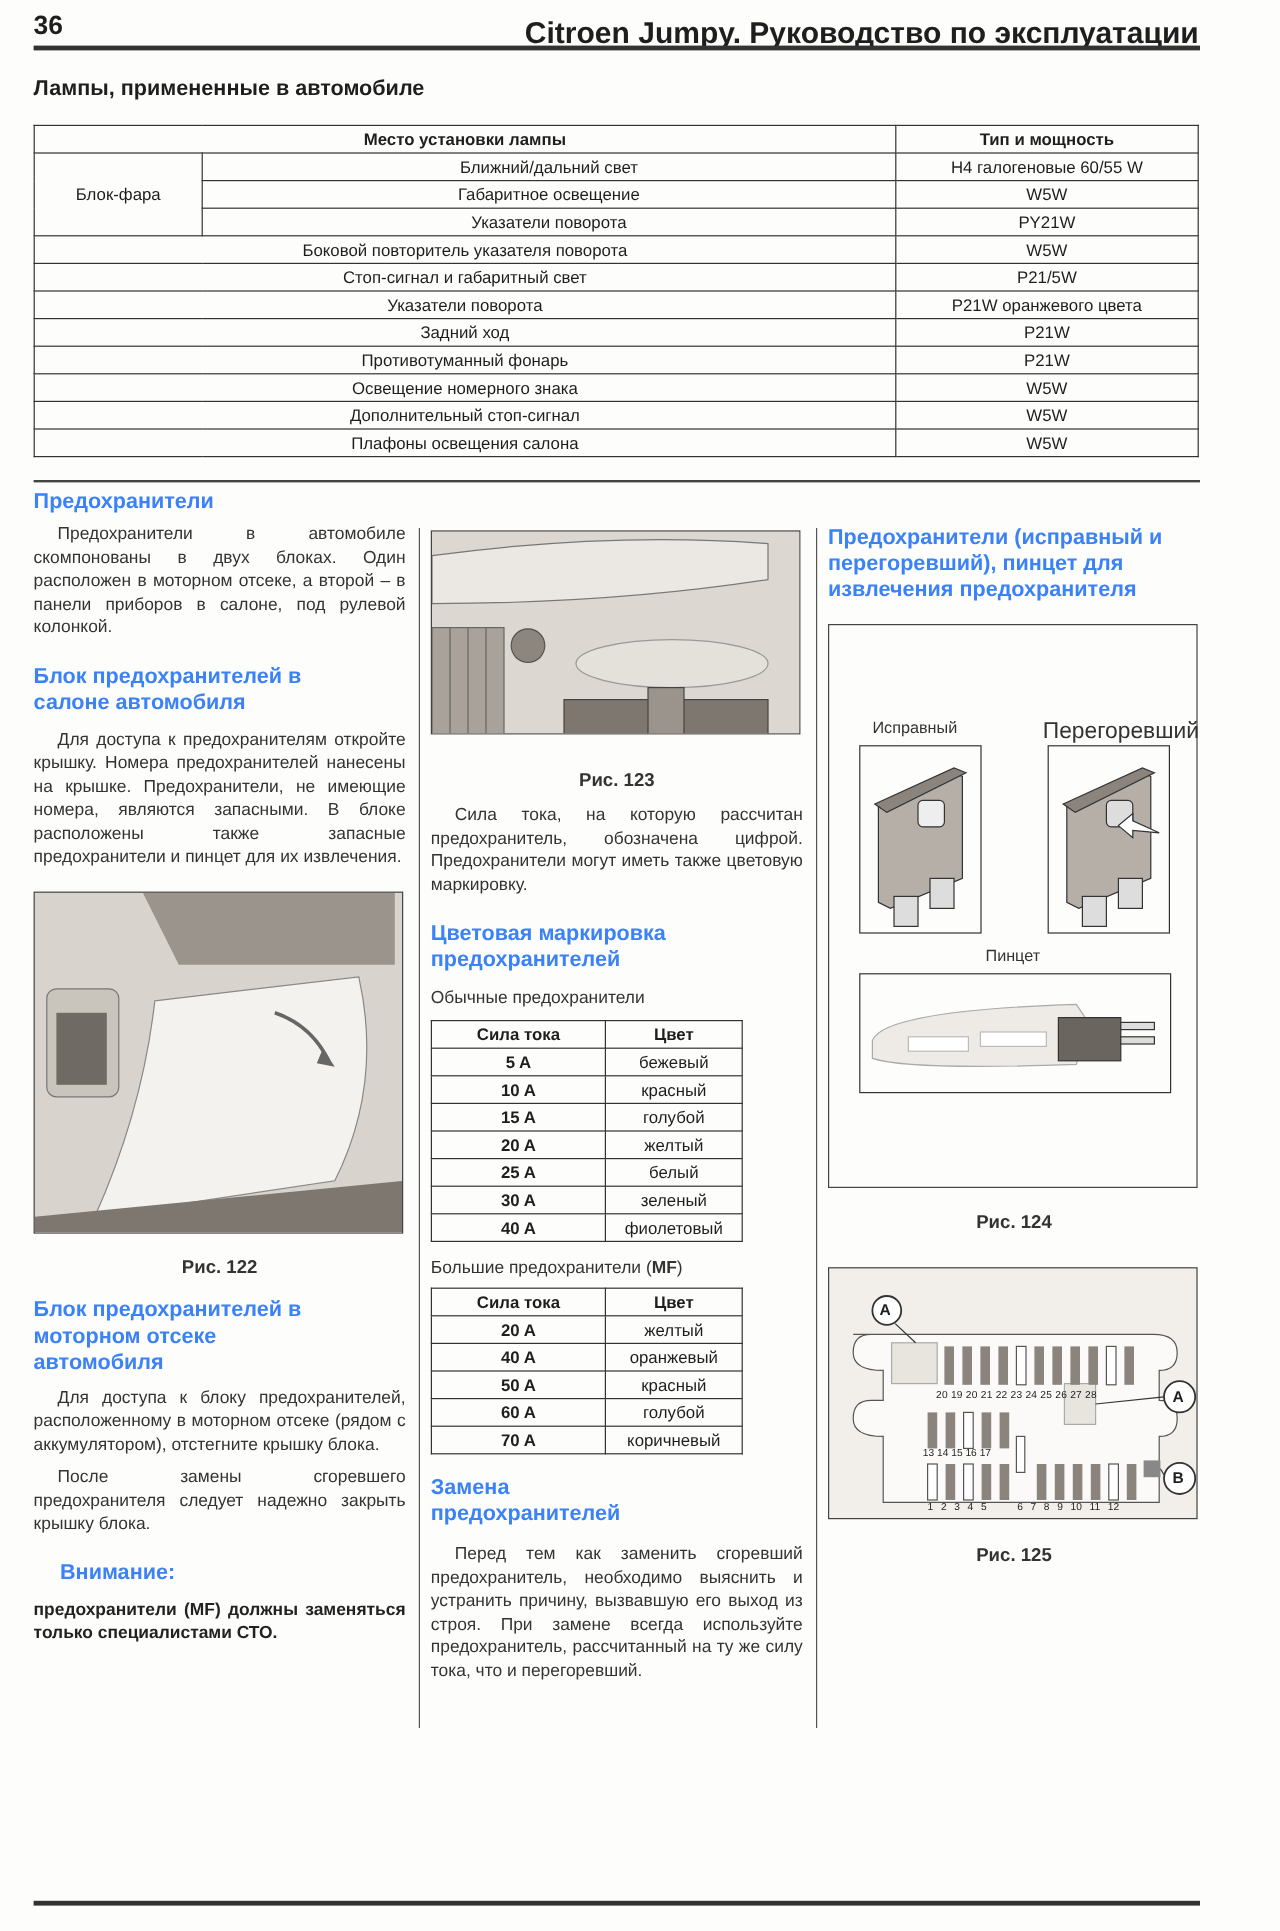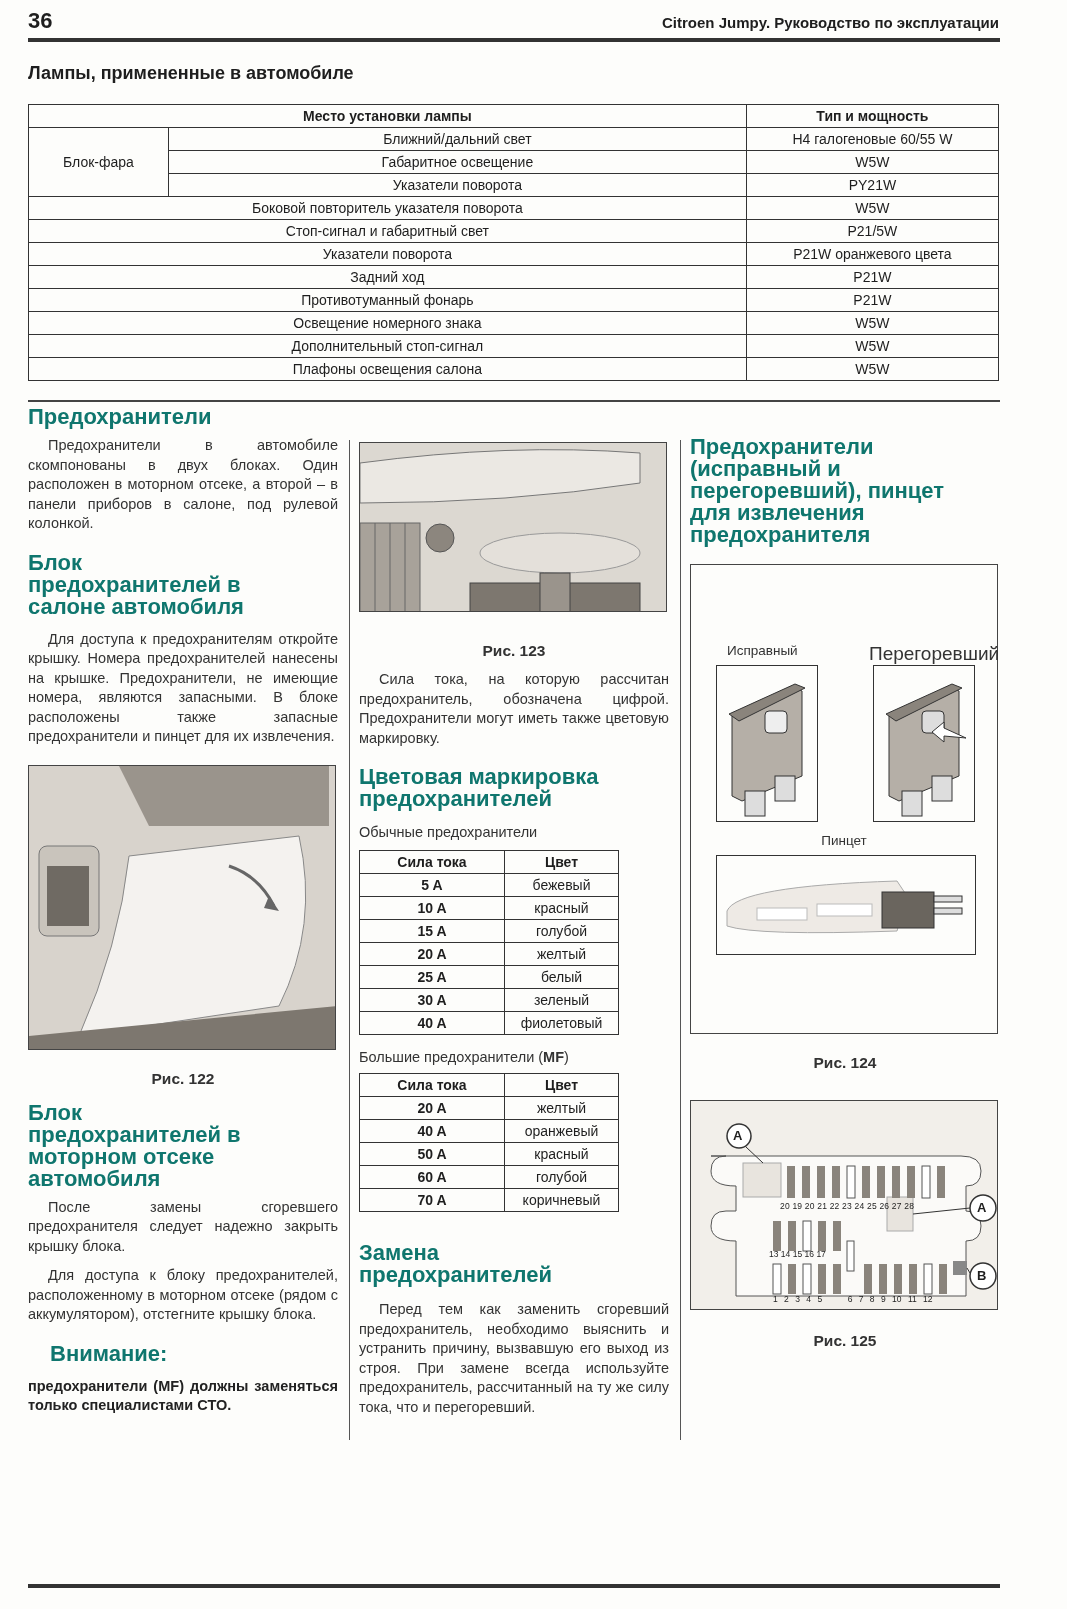--- a/index.html
+++ b/index.html
@@ -1,35 +1,35 @@
 <!DOCTYPE html>
 <html><head>
 <meta charset="utf-8">
 <style>
   * { box-sizing: border-box; margin: 0; padding: 0; }
   html, body { width: 1067px; height: 1609px; background: #fdfdfb; }
   body { position: relative; font-family: "Liberation Sans", sans-serif; color: #1e1e1e; overflow: hidden; }
   .abs { position: absolute; }
   .page-num { left: 28px; top: 8px; font-size: 22px; font-weight: bold; }
-  .running-title { right: 68px; top: 14px; font-size: 15px; font-weight: bold; }
+  .running-title { right: 68px; top: 14px; font-size: 25px; font-weight: bold; }
   .rule-top { left: 28px; top: 38px; width: 972px; height: 4px; background: #333; }
   .rule-mid { left: 28px; top: 400px; width: 972px; height: 2px; background: #444; }
   .rule-bottom { left: 28px; top: 1584px; width: 972px; height: 4px; background: #333; }
   .sec-title { left: 28px; top: 63px; font-size: 18px; font-weight: bold; }
 
   table.lamps { position: absolute; left: 28px; top: 104px; width: 971px; border-collapse: collapse; font-size: 14px; }
   table.lamps td, table.lamps th { border: 1px solid #333; text-align: center; height: 23px; padding: 0 4px; font-weight: normal; }
   table.lamps th { font-weight: bold; }
 
   .col { position: absolute; top: 402px; }
   .col1 { left: 28px; width: 310px; }
   .col2 { left: 359px; width: 310px; }
   .col3 { left: 690px; width: 310px; }
   .vline { position: absolute; width: 1px; background: #555; }
-  h2 { font-size: 22px; font-weight: bold; line-height: 22px; color: #0f766e; }
+  h2 { font-size: 18px; font-weight: bold; line-height: 22px; color: #3b82f6; }
   p.body { font-size: 14.5px; line-height: 19.5px; text-align: justify; text-indent: 20px; color: #333; }
   .caption { font-size: 15.5px; font-weight: bold; text-align: center; color: #333; }
   .fig { border: 1px solid #444; background: #e6e3de; position: relative; overflow: hidden; }
 
   table.fuse { border-collapse: collapse; width: 260px; font-size: 14px; }
   table.fuse td, table.fuse th { border: 1px solid #333; text-align: center; height: 23px; }
   table.fuse th { font-weight: bold; }
   table.fuse td.amp { font-weight: bold; }
   .sub-label { font-size: 14.5px; color: #333; }
 </style>
@@ -113,22 +113,22 @@
       <path d="M100 90 L270 70 Q290 160 250 240 L50 270 Q90 180 100 90 Z" fill="#f4f2ef" stroke="#888"></path>
       <rect x="10" y="80" width="60" height="90" rx="8" fill="#c9c4bc" stroke="#777"></rect>
       <rect x="18" y="100" width="42" height="60" fill="#6f6a63"></rect>
       <path d="M200 100 Q230 110 245 140" stroke="#666" fill="none" stroke-width="3"></path>
       <path d="M240 130 L250 145 L235 142 Z" fill="#666"></path>
       <path d="M0 270 L308 240 L308 285 L0 285 Z" fill="#7d776f"></path>
     </svg>
   </div>
   <div class="caption" style="margin-top:20px;">Рис. 122</div>
   <h2 style="margin-top:14px; width:240px;">Блок предохранителей в моторном отсеке автомобиля</h2>
+  <p class="body" style="margin-top:10px;">Для доступа к блоку предохранителей, расположенному в моторном отсеке (рядом с аккумулятором), отстегните крышку блока.</p>
   <p class="body" style="margin-top:8px;">После замены сгоревшего предохранителя следует надежно закрыть крышку блока.</p>
-  <p class="body" style="margin-top:10px;">Для доступа к блоку предохранителей, расположенному в моторном отсеке (рядом с аккумулятором), отстегните крышку блока.</p>
   <h2 style="margin-top:18px; margin-left:22px;">Внимание:</h2>
   <p class="body" style="margin-top:12px; text-indent:0; font-weight:bold; color:#222;">предохранители (MF) должны заменяться только специалистами СТО.</p>
 </div>
 
 <div class="col col2">
   <div class="fig" style="margin-top:40px; width:308px; height:170px;">
     <svg width="308" height="170" viewBox="0 0 308 170">
       <rect width="308" height="170" fill="#dcd8d1"></rect>
       <path d="M0 20 Q150 0 280 10 L280 40 Q150 60 0 60 Z" fill="#ebe8e3" stroke="#777"></path>
       <rect x="0" y="80" width="60" height="90" fill="#a8a29a" stroke="#666"></rect>
@@ -205,21 +205,21 @@
     <tr>
           <td class="amp">60 A</td>
           <td>голубой</td>
         </tr>
     <tr>
           <td class="amp">70 A</td>
           <td>коричневый</td>
         </tr>
   </tbody>
     </table>
-  <h2 style="margin-top:30px; width:200px;">Замена предохранителей</h2>
+  <h2 style="margin-top:16px; width:200px;">Замена предохранителей</h2>
   <p class="body" style="margin-top:14px;">Перед тем как заменить сгоревший предохранитель, необходимо выяснить и устранить причину, вызвавшую его выход из строя. При замене всегда используйте предохранитель, рассчитанный на ту же силу тока, что и перегоревший.</p>
 </div>
 
 <div class="col col3">
   <h2 style="margin-top:34px; width:300px;">Предохранители (исправный и перегоревший), пинцет для извлечения предохранителя</h2>
   <div style="margin-top:18px; width:308px; height:470px; border:1px solid #444; position:relative; background:#fdfdfb;">
     <div class="abs sub-label" style="left:36px; top:78px; font-size:13.5px;">Исправный</div>
     <div class="abs sub-label" style="left:178px; top:78px; font-size:19px;">Перегоревший</div>
     <div class="abs" style="left:25px; top:100px; width:102px; height:157px; border:1px solid #333;">
       <svg width="100" height="155" viewBox="0 0 100 155">

